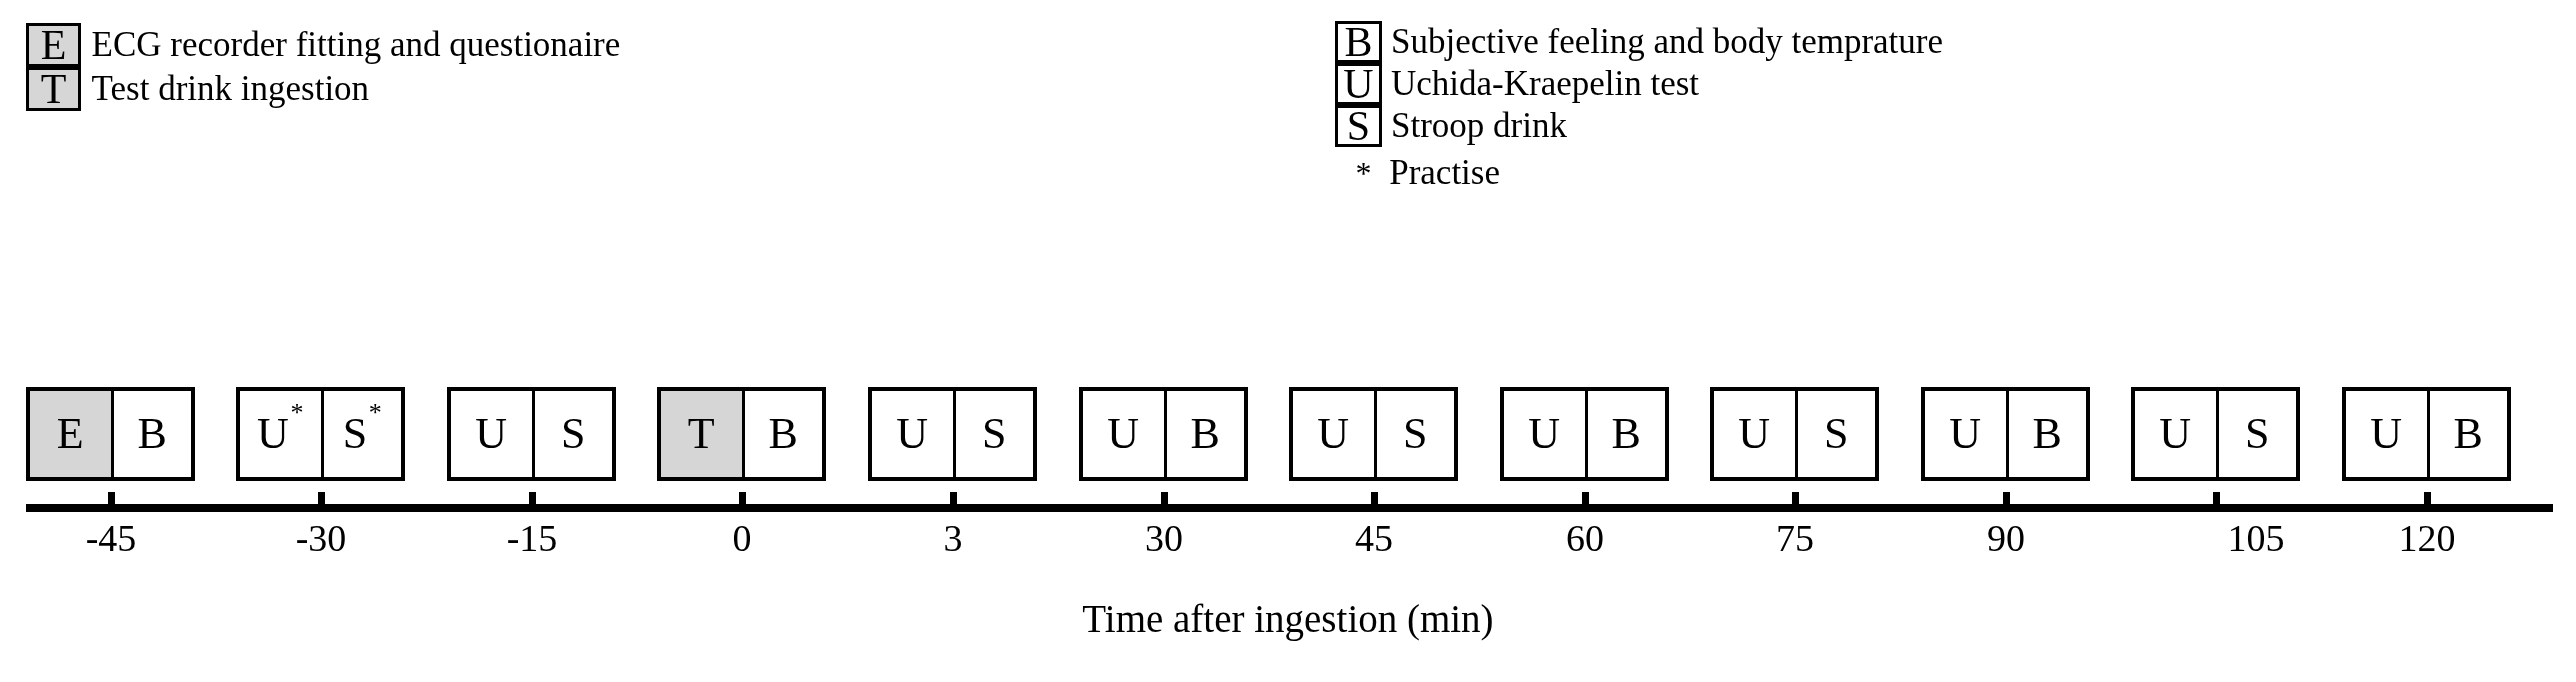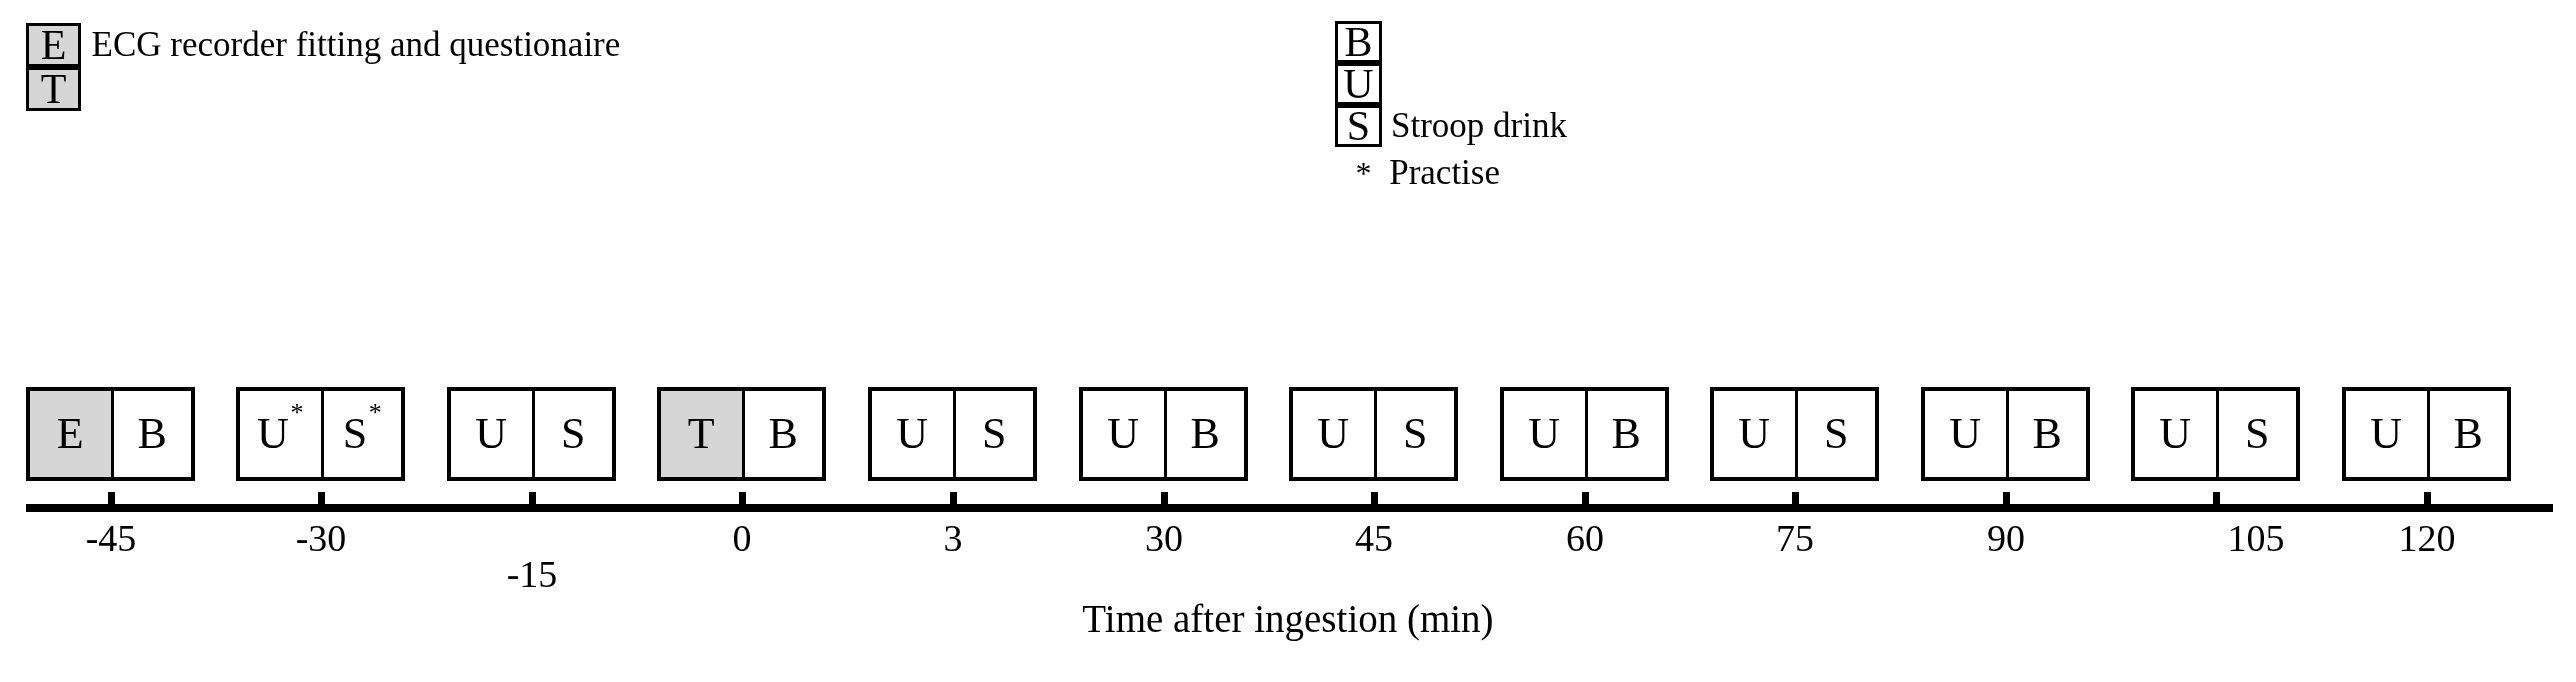--- a/index.html
+++ b/index.html
@@ -172,33 +172,36 @@
   <div class="legend-row">
     <div class="keybox shaded">
       <span>E</span>
     </div>
     <div class="legend-text">ECG recorder fitting and questionaire</div>
   </div>
   <div class="legend-row">
     <div class="keybox shaded">
       <span>T</span>
     </div>
+    <div class="legend-text">Test drink ingestion</div>
   </div>
 </div>
 
 <div id="legend-right">
   <div class="legend-row">
     <div class="keybox">
       <span>B</span>
     </div>
+    <div class="legend-text">Subjective feeling and body temprature</div>
   </div>
   <div class="legend-row">
     <div class="keybox">
       <span>U</span>
     </div>
+    <div class="legend-text">Uchida-Kraepelin test</div>
   </div>
   <div class="legend-row">
     <div class="keybox">
       <span>S</span>
     </div>
     <div class="legend-text">Stroop drink</div>
   </div>
   <div id="practise-row">
     <span class="star">*</span>
     <span class="legend-text">Practise</span>
@@ -306,21 +309,21 @@
         </div>
       </div>
     </div>
   <div id="axis-line"></div>
   <div id="ticks">
       <div class="tick" style="left: 108px;"></div>
       <div class="tick-label" style="left: 111px;">-45</div>
       <div class="tick" style="left: 318px;"></div>
       <div class="tick-label" style="left: 321px;">-30</div>
       <div class="tick" style="left: 529px;"></div>
-      <div class="tick-label" style="left: 532px; margin-top: 36px;">-15</div>
+      <div class="tick-label" style="left: 532px;">-15</div>
       <div class="tick" style="left: 739px;"></div>
       <div class="tick-label" style="left: 742px;">0</div>
       <div class="tick" style="left: 950px;"></div>
       <div class="tick-label" style="left: 953px;">3</div>
       <div class="tick" style="left: 1161px;"></div>
       <div class="tick-label" style="left: 1164px;">30</div>
       <div class="tick" style="left: 1371px;"></div>
       <div class="tick-label" style="left: 1374px;">45</div>
       <div class="tick" style="left: 1582px;"></div>
       <div class="tick-label" style="left: 1585px;">60</div>

